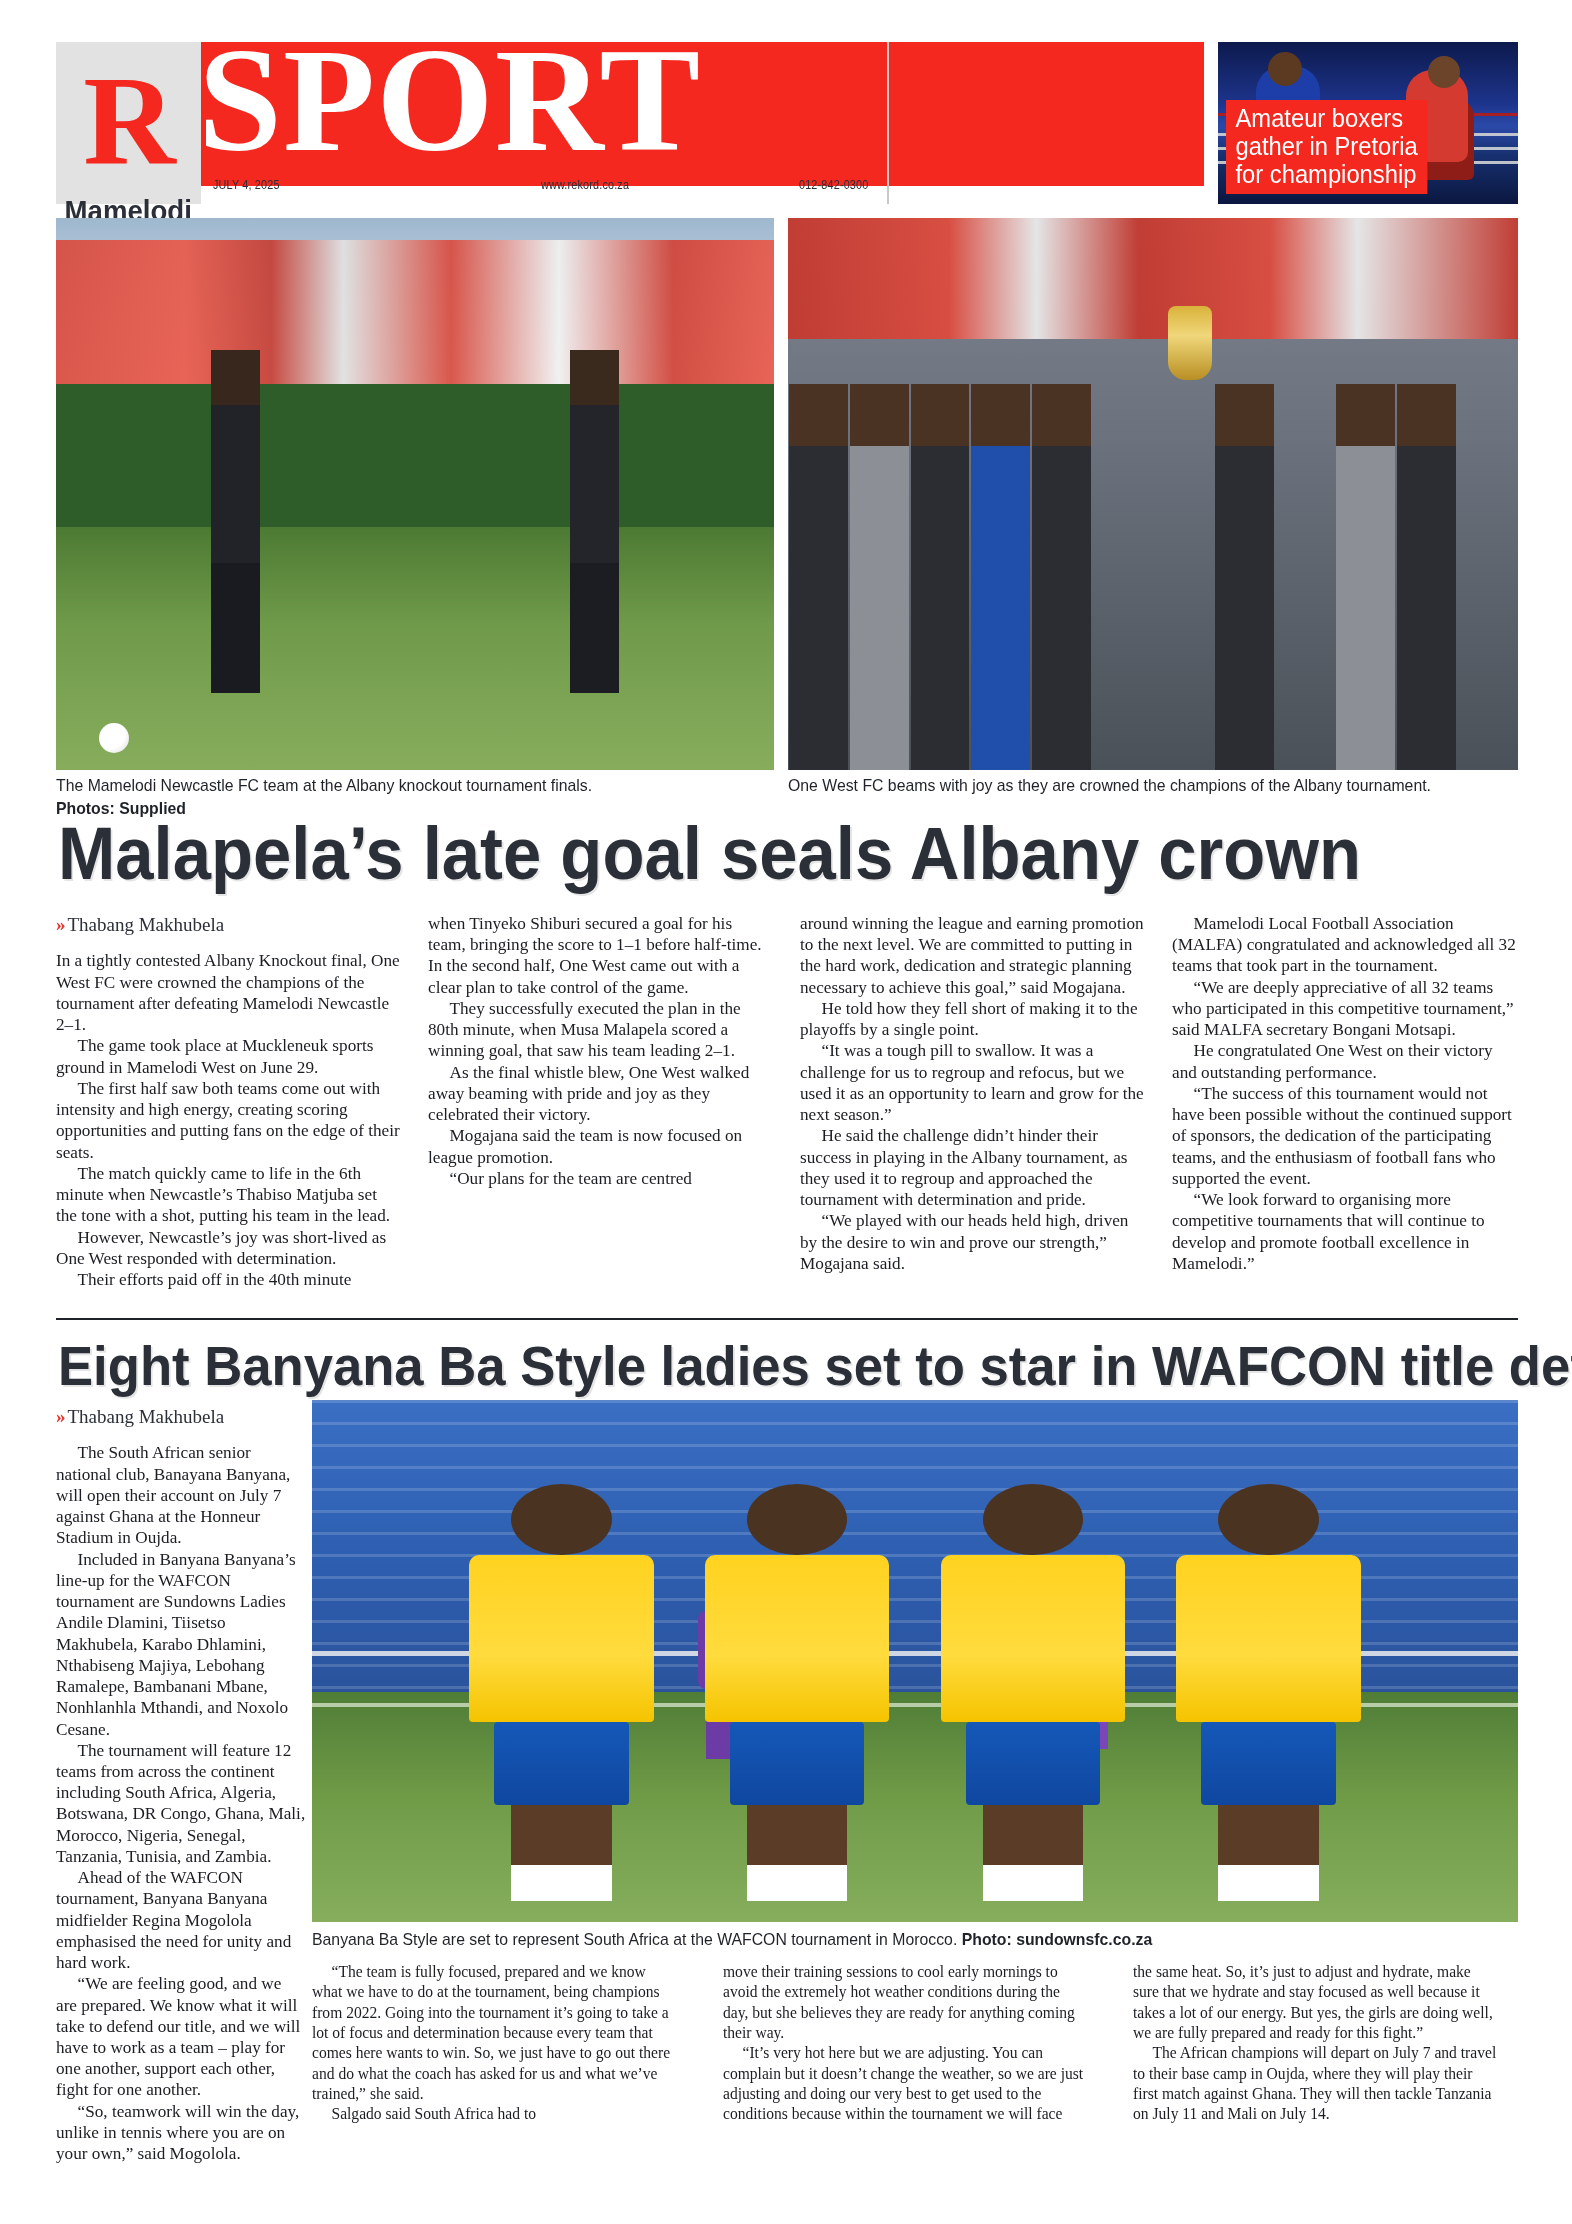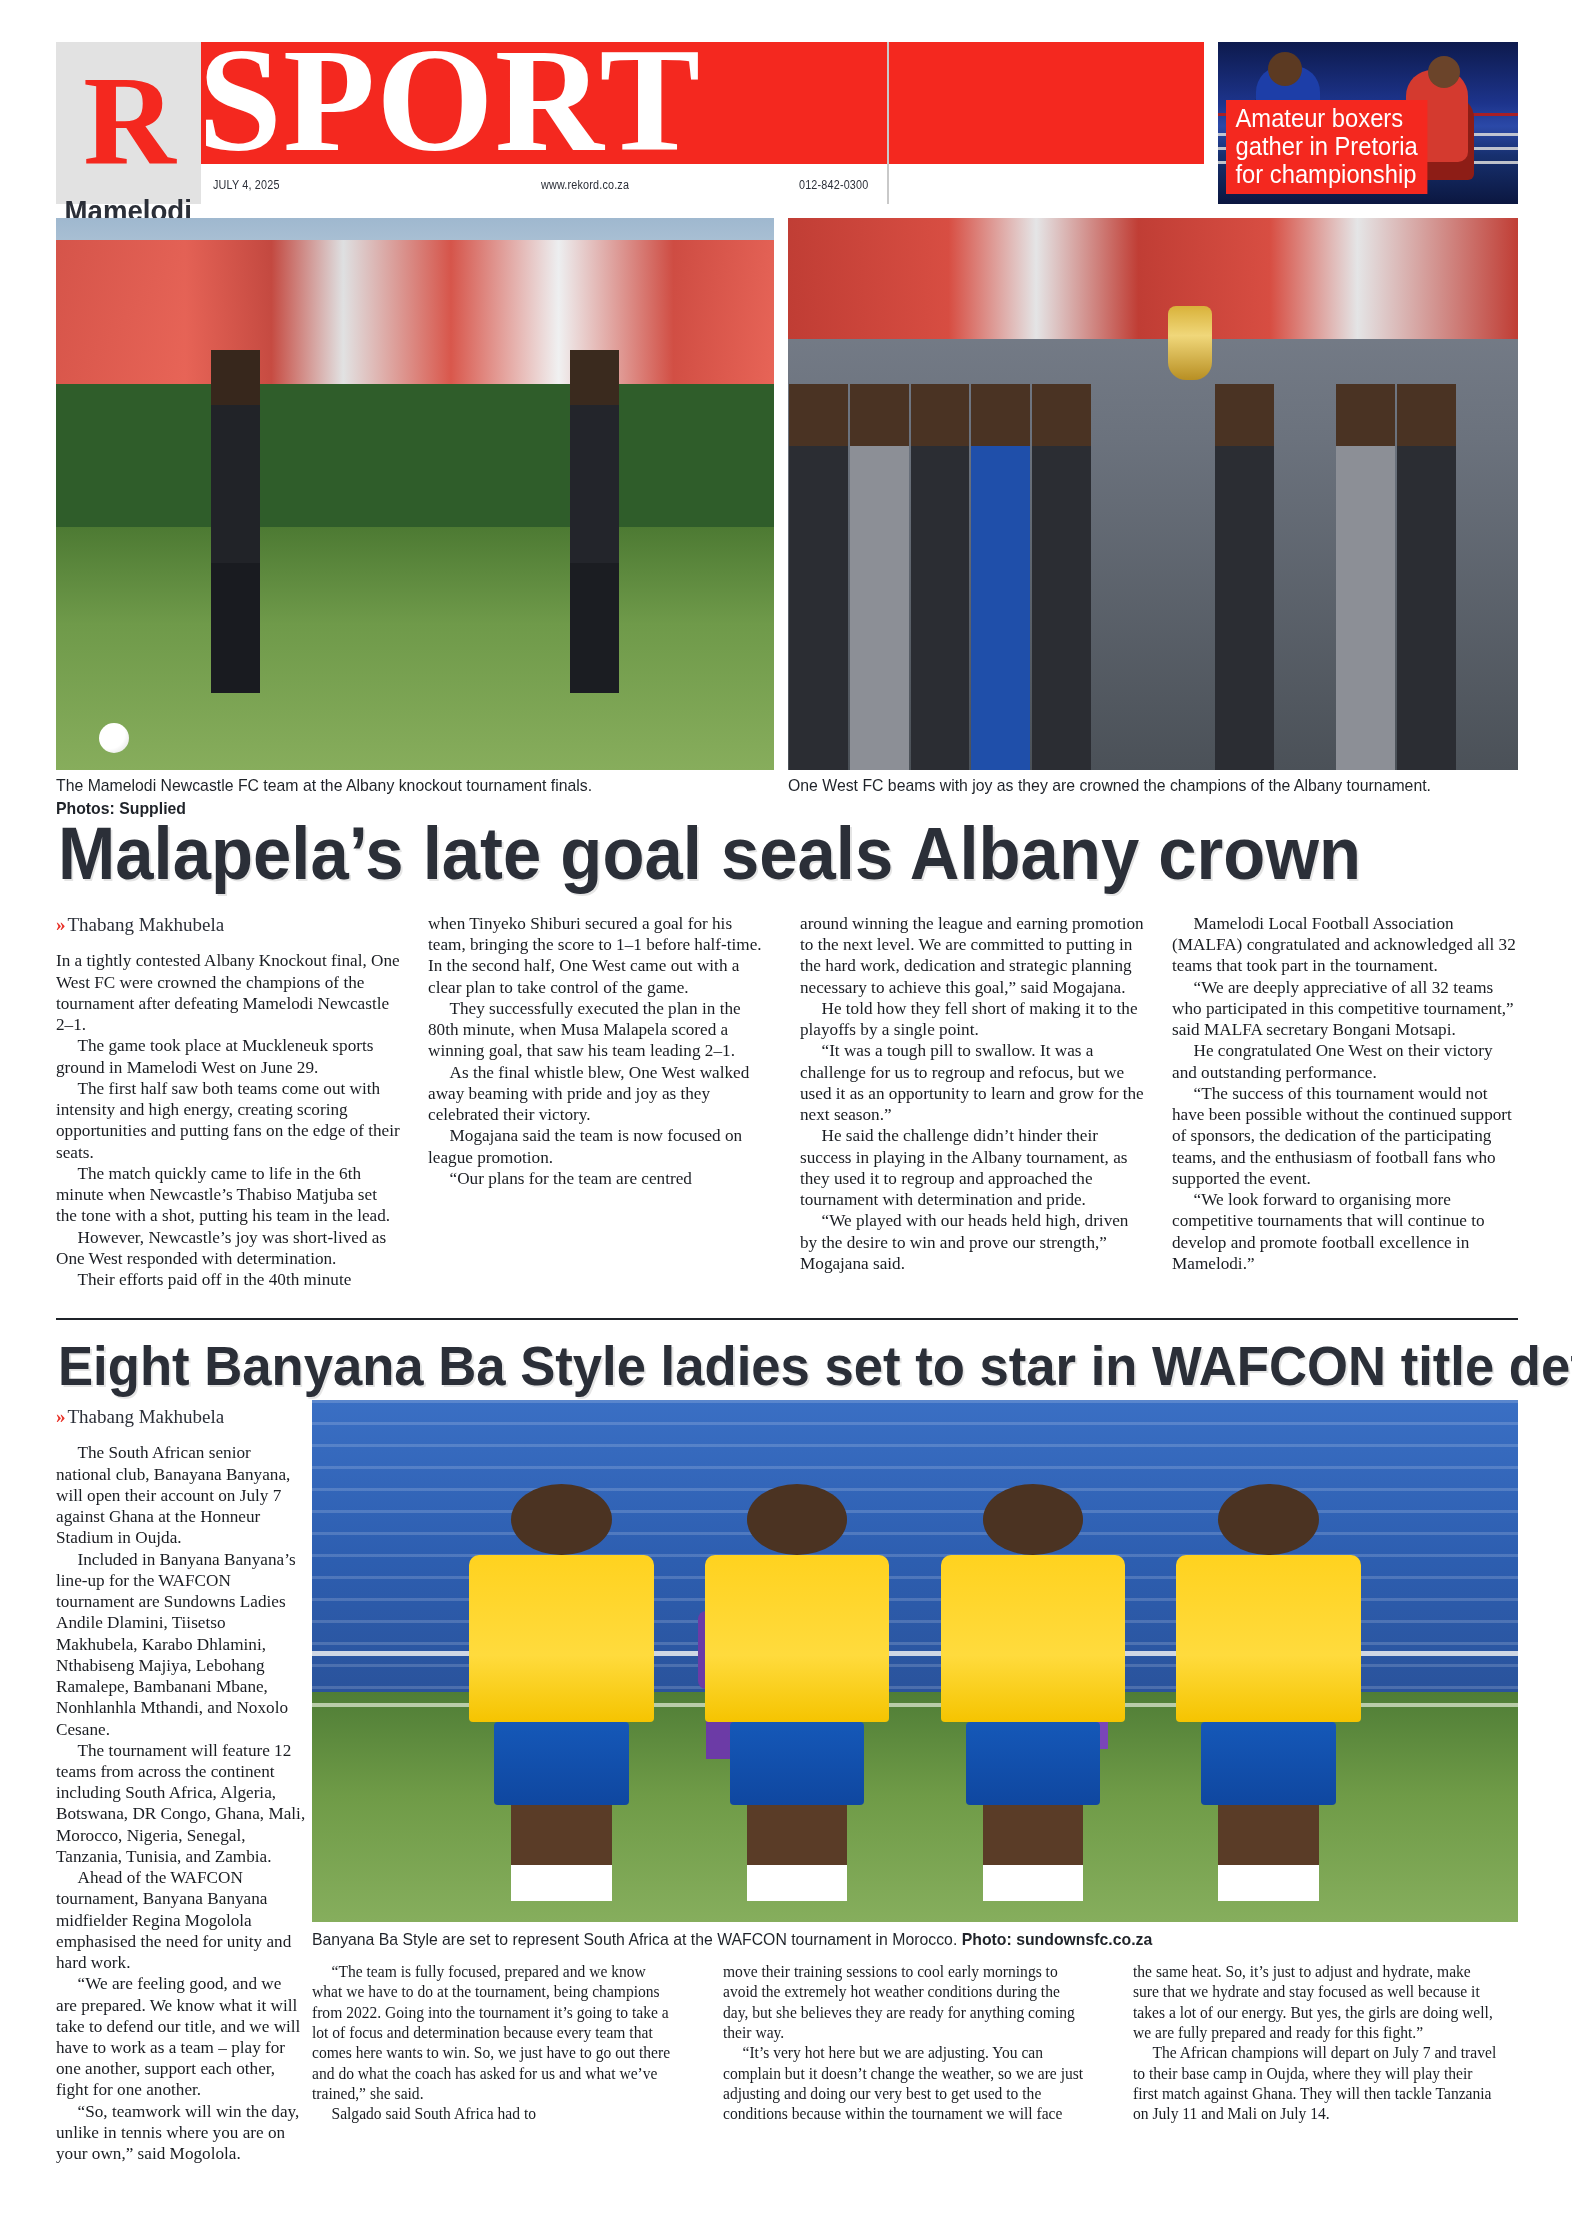--- a/index.html
+++ b/index.html
@@ -56,21 +56,21 @@
     margin-top: 8px;
     transform: scaleX(0.92);
   }
   .mast-mid {
     flex: 1;
     position: relative;
   }
   .sport-band {
     position: absolute;
     left: 0; top: 0;
-    width: 100%; height: 122px;
+    width: 100%; height: 144px;
     background: #f4281f;
     overflow: hidden;
   }
   .sport-word {
     position: absolute;
     left: 2px; top: -16px;
     font-family: "Liberation Serif", serif;
     font-weight: 700;
     font-size: 148px;
     line-height: 1;

